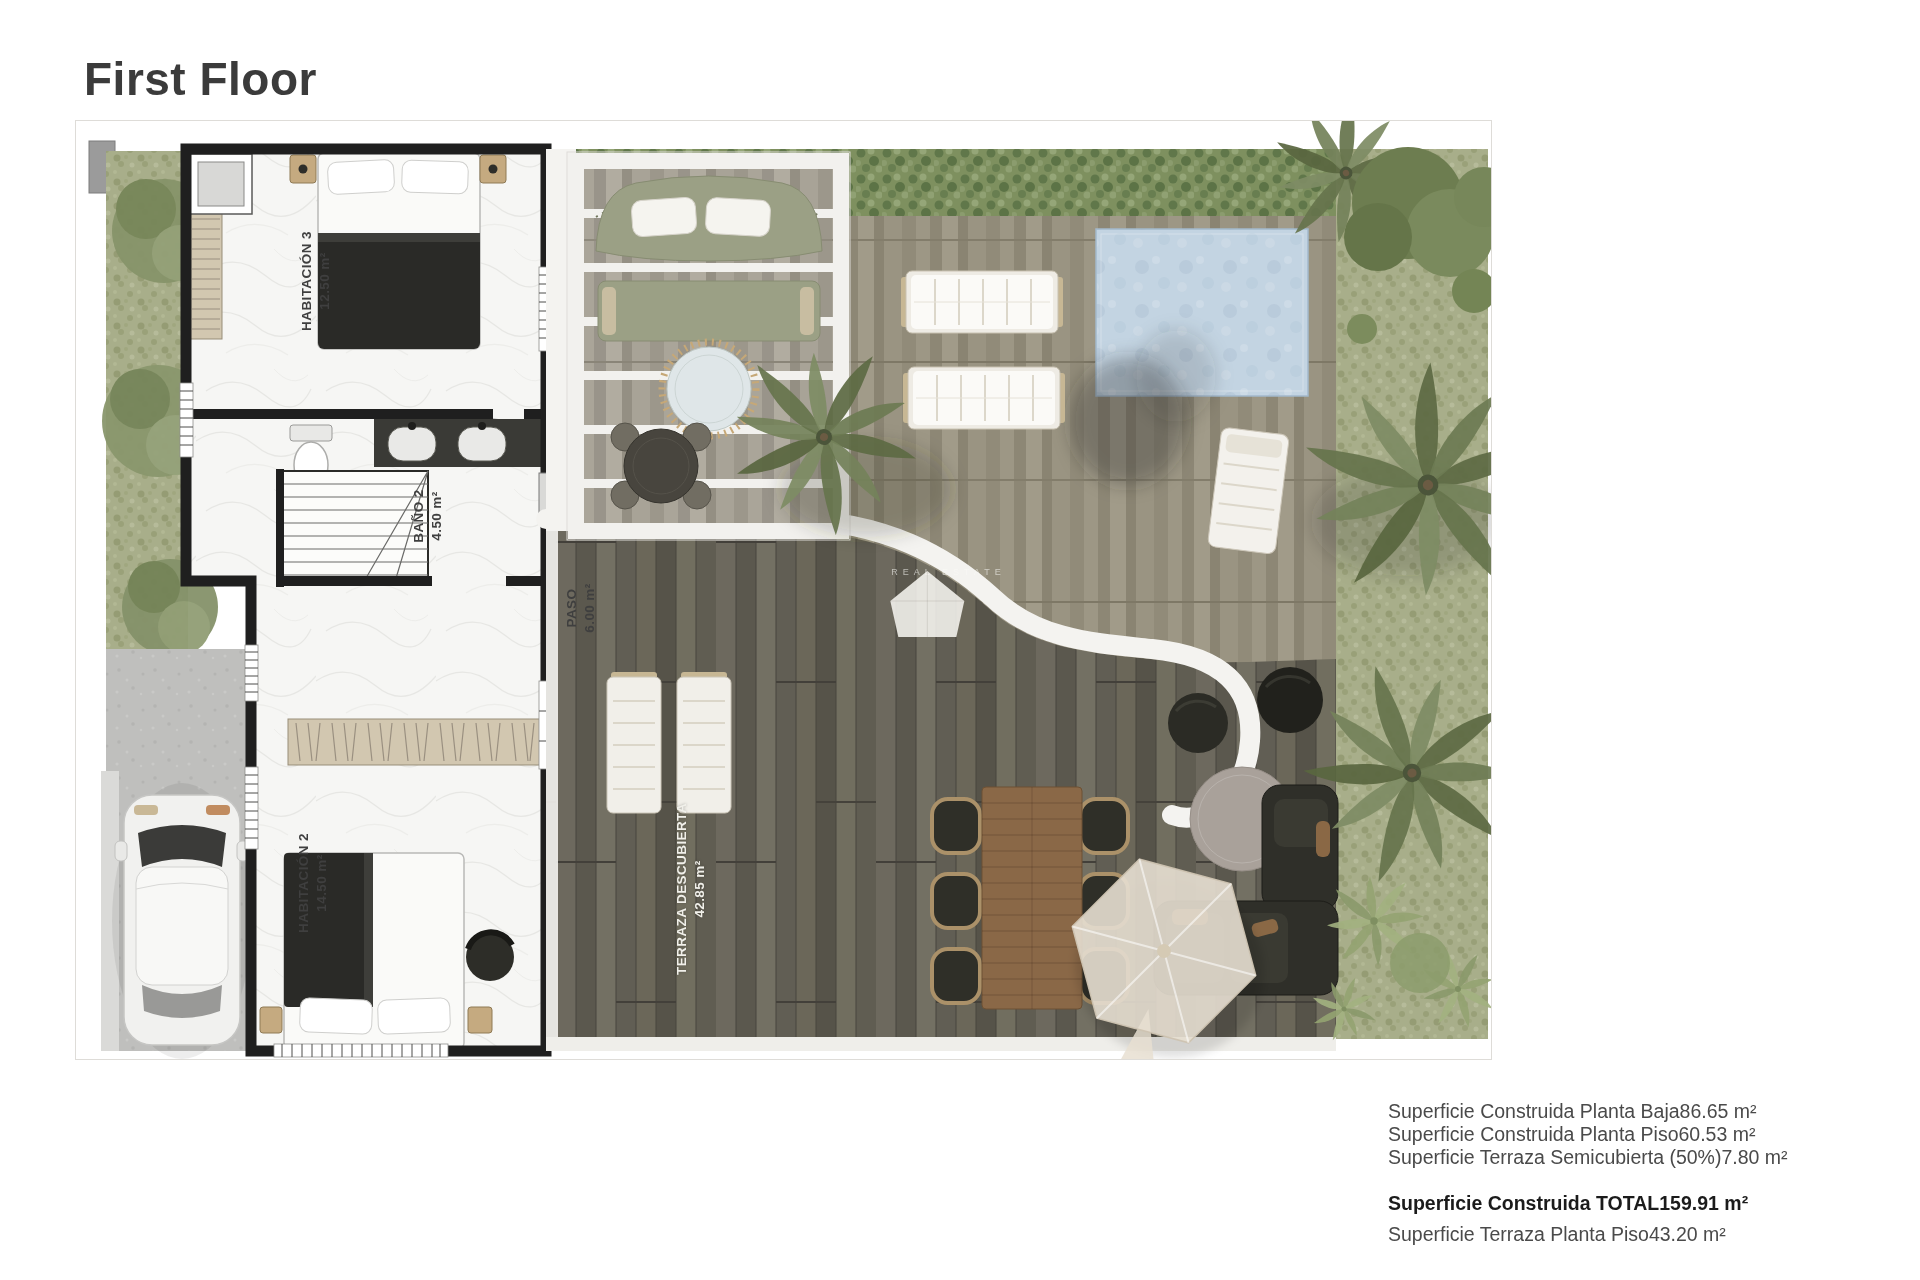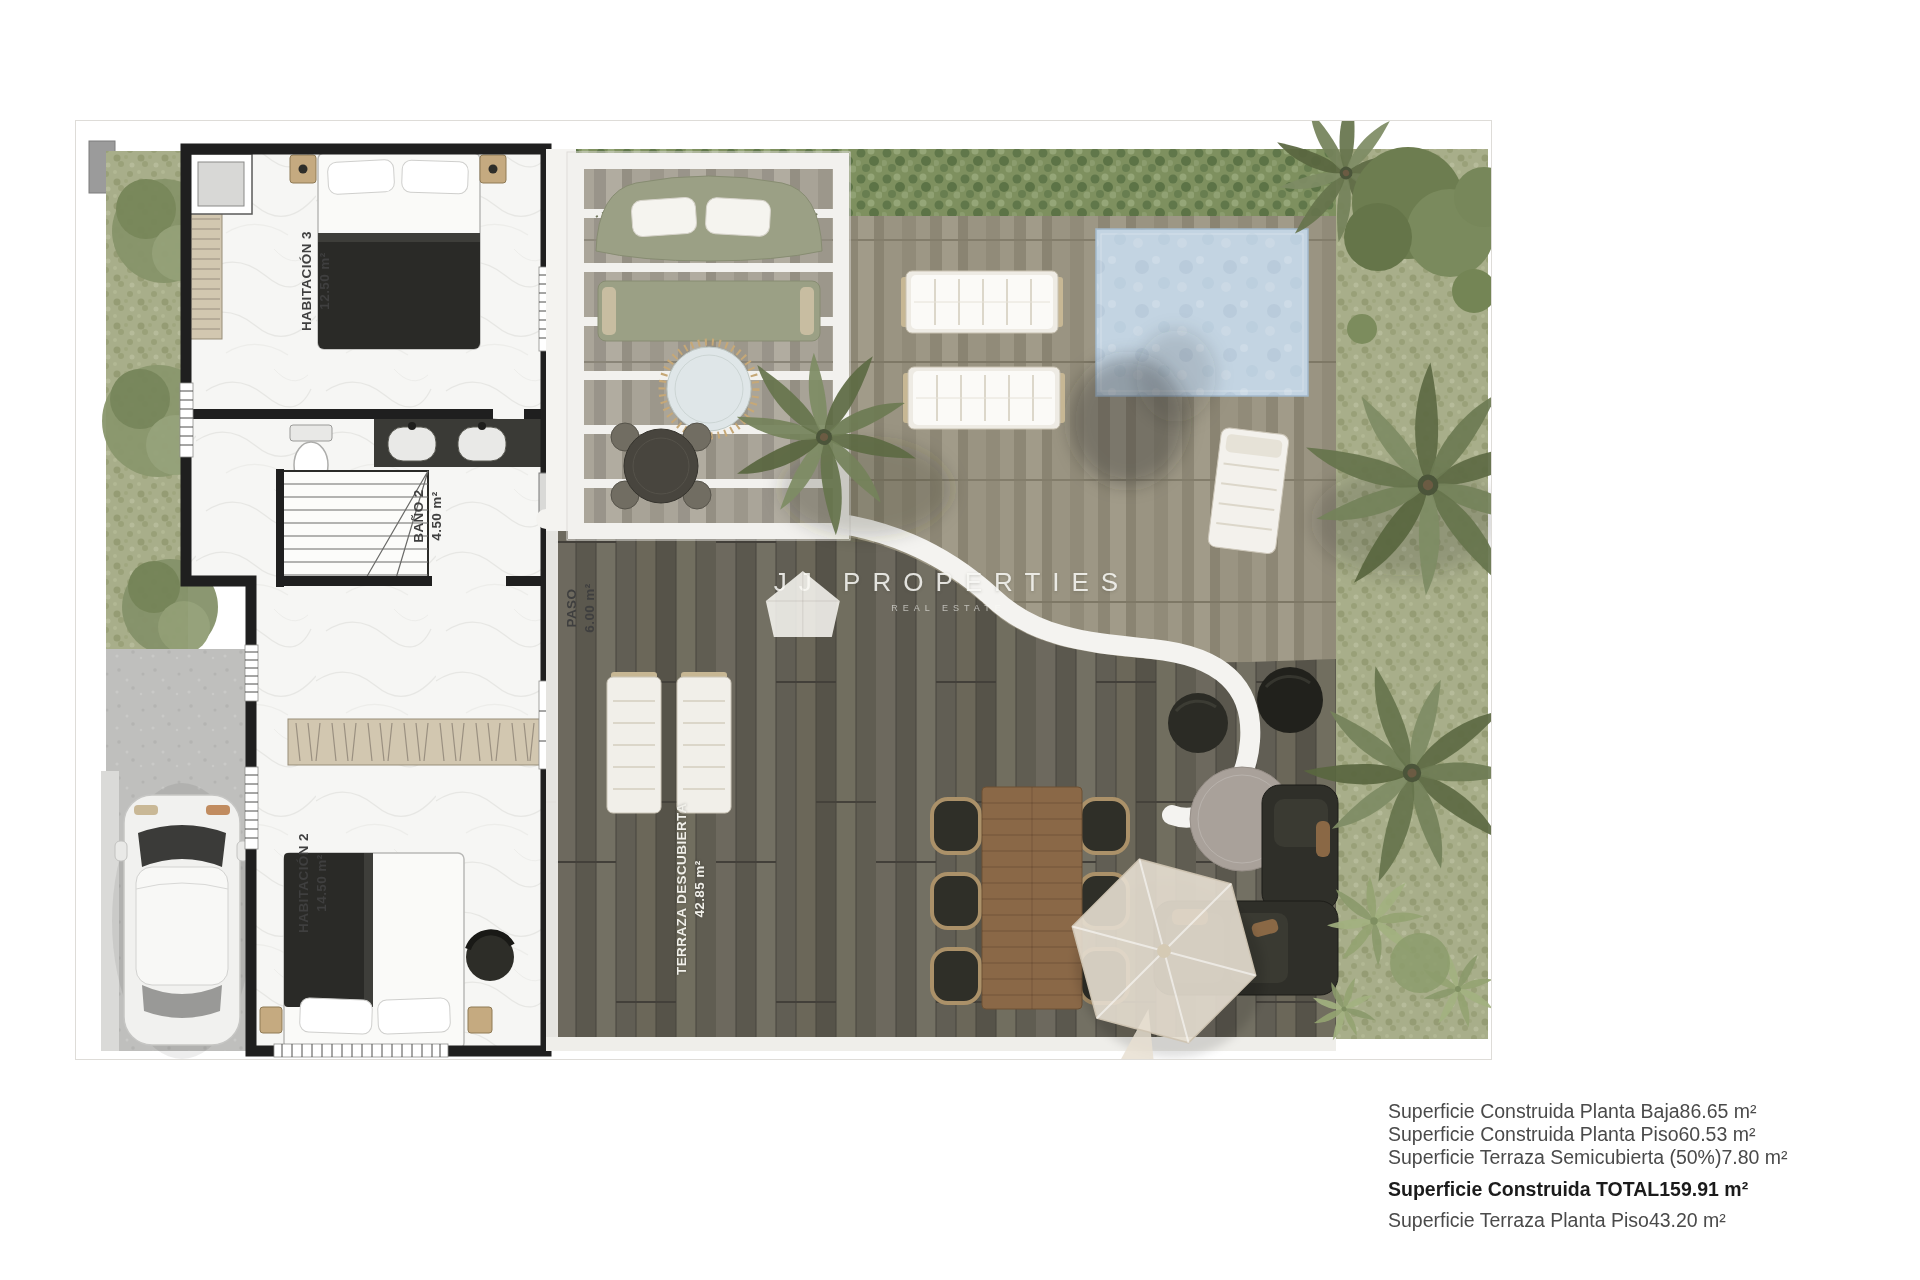--- a/index.html
+++ b/index.html
@@ -15,28 +15,29 @@
         letter-spacing:.4px;line-height:1.3;white-space:nowrap;}
   .room-label.light{color:#f1f0ea;text-shadow:0 0 3px rgba(40,40,35,.35);}
   .watermark{position:absolute;left:870px;top:446px;transform:translateX(-50%);
         display:flex;flex-direction:column;align-items:center;gap:5px;}
   .wm-brand{font-size:26px;letter-spacing:12px;padding-left:12px;color:rgba(250,250,247,.85);
         text-shadow:0 1px 3px rgba(70,70,60,.25);white-space:nowrap;}
   .wm-tagline{font-size:9px;letter-spacing:5px;padding-left:5px;color:rgba(250,250,247,.6);white-space:nowrap;}
   .area-table{position:absolute;left:1388px;top:1100px;width:384px;font-size:19.5px;color:#4a4a4a;}
   .at-row{display:flex;line-height:23px;white-space:nowrap;}
   .at-row .at-value{text-align:right;}
-  .at-row.total{font-weight:bold;color:#1b1b1b;margin-top:9px;}
+  .at-row.total{font-weight:bold;color:#1b1b1b;margin-top:23px;}
   .at-row.last{margin-top:8px;}
 </style>
 </head>
 <body>
 
 <div class="page">
 
+  <div class="page-title">First Floor</div>
 
   <div class="plan">
     <svg width="1415" height="938" viewBox="0 0 1415 938">
       <defs>
         <pattern id="marble" width="120" height="120" patternUnits="userSpaceOnUse">
           <rect width="120" height="120" fill="#f6f6f4"></rect>
           <path d="M10,30 Q40,10 70,35 T115,28" fill="none" stroke="#e7e7e4" stroke-width="1.2"></path>
           <path d="M0,80 Q30,60 60,85 T120,75" fill="none" stroke="#e7e7e4" stroke-width="1.2"></path>
           <path d="M30,112 Q60,94 92,114" fill="none" stroke="#ededea" stroke-width="1.2"></path>
           <path d="M78,8 Q96,28 112,14" fill="none" stroke="#ededea" stroke-width="1"></path>
@@ -441,21 +442,20 @@
     <div class="room-label light" style="left:615px;top:768px;">
       <div>TERRAZA DESCUBIERTA</div>
       <div>42.85 m²</div>
     </div>
 
     <div class="watermark">
       <svg width="82" height="74" viewBox="0 0 82 74">
         <path d="M41,4 L78,34 L70,70 L12,70 L4,34 Z" fill="rgba(250,249,245,.85)"></path>
         <path d="M41,4 L41,70 M4,34 L78,34" stroke="rgba(120,115,105,.18)" fill="none"></path>
       </svg>
-      <div class="wm-brand">JJ PROPERTIES</div>
       <div class="wm-tagline">REAL ESTATE</div>
     </div>
   </div>
 
   <div class="area-table">
     <div class="at-row">
       <span class="at-label">Superficie Construida Planta Baja</span>
       <span class="at-value">86.65 m²</span>
     </div>
     <div class="at-row">

